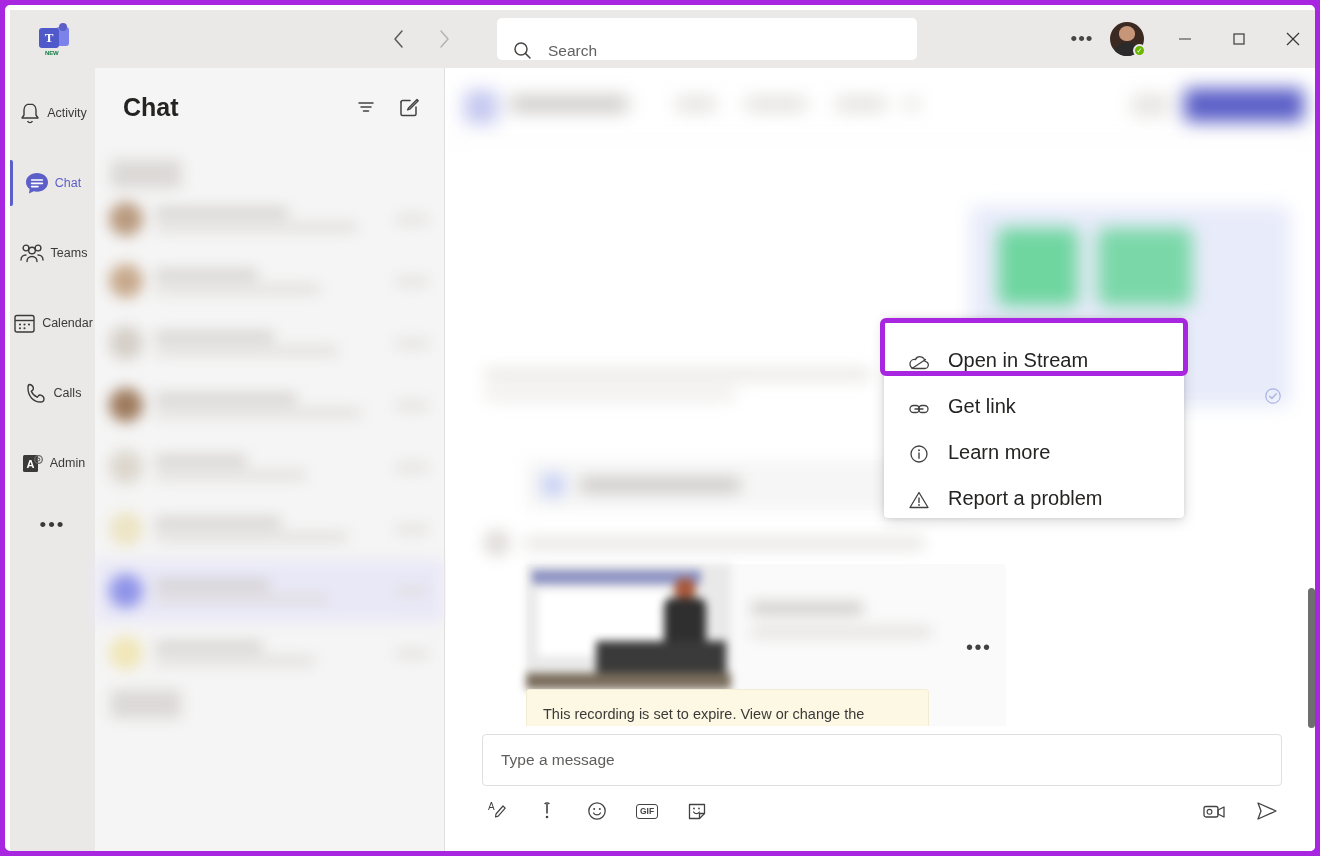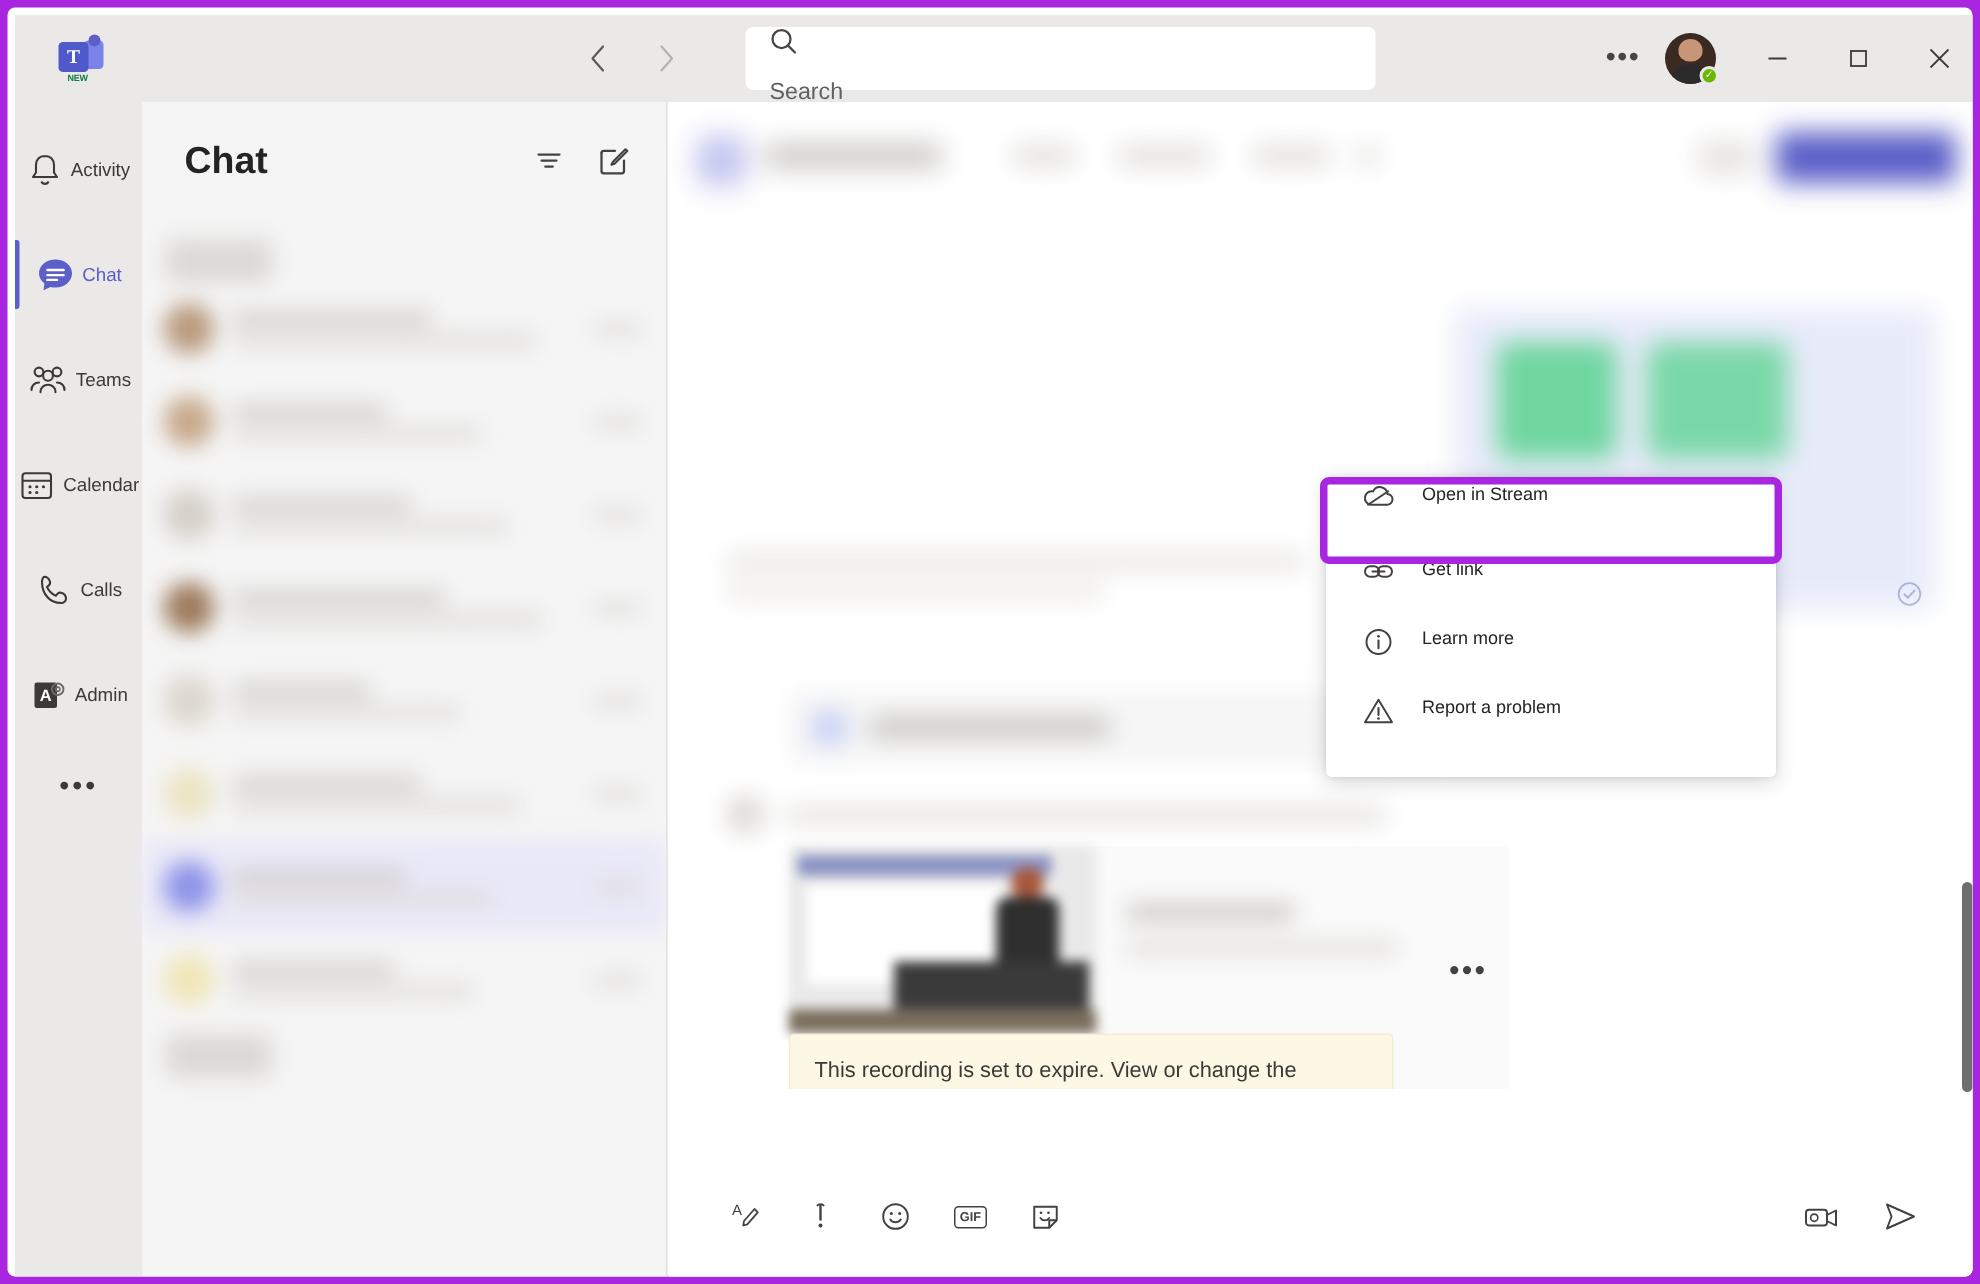--- a/index.html
+++ b/index.html
@@ -85,24 +85,23 @@
     font-family: "DejaVu Sans", sans-serif;
   }
   .nav-arrow.disabled { color: #b5b3b1; }
 
   .searchbar {
     margin-left: 38px;
     width: 420px; height: 42px;
     background: #ffffff;
     border-radius: 5px;
     display: flex;
-    align-items: flex-start;
+    align-items: flex-end;
     padding: 0 16px;
     gap: 16px;
-    flex-direction: column;
   }
   .search-text { color: #616161; font-size: 15.5px; }
 
   .title-right {
     margin-left: auto;
     display: flex;
     align-items: center;
     height: 58px;
   }
   .ellipsis-btn {
@@ -385,24 +384,24 @@
     width: 300px;
     background: #ffffff;
     border-radius: 4px;
     box-shadow: 0 3px 14px rgba(0,0,0,0.16), 0 0 4px rgba(0,0,0,0.10);
     padding: 4px 0 8px 0;
     z-index: 40;
   }
   .ctx-item {
     height: 46px;
     display: flex;
-    align-items: flex-start;
+    align-items: flex-end;
     gap: 18px;
     padding: 0 20px 0 24px;
-    font-size: 12px;
+    font-size: 20px;
     color: #252423;
     cursor: pointer;
   }
   .ctx-icon { width: 22px; display: flex; align-items: center; justify-content: center; color: #424242; }
   .ctx-item.highlighted {
     outline: 5px solid #a826e0;
     outline-offset: -1px;
     background: #ffffff;
     border-radius: 2px;
     height: 50px;
@@ -765,20 +764,23 @@
         <span>This recording is set to expire. View or change the expiration date </span><a href="#">here</a><span>. </span><a href="#">Learn more</a>
       </div>
 
     </div>
 
     <div class="scroll-track">
       <div class="scroll-thumb"></div>
     </div>
 
     <div class="composer-zone">
+      <div class="composer-box">
+        <span class="composer-placeholder">Type a message</span>
+      </div>
 
       <div class="composer-tools">
         <div class="tool-btn">
           <svg width="22" height="22" viewBox="0 0 22 22">
               <text x="2" y="10" font-size="10" fill="#424242" font-family="Liberation Sans, sans-serif">A</text>
               <path d="M10 14 L17 6 l2.2 2.2 L12.2 16.2 L9.5 17 z" stroke="#424242" stroke-width="1.2" fill="none" stroke-linejoin="round"></path>
             </svg>
         </div>
         <div class="tool-btn">
           <svg width="22" height="22" viewBox="0 0 22 22">

